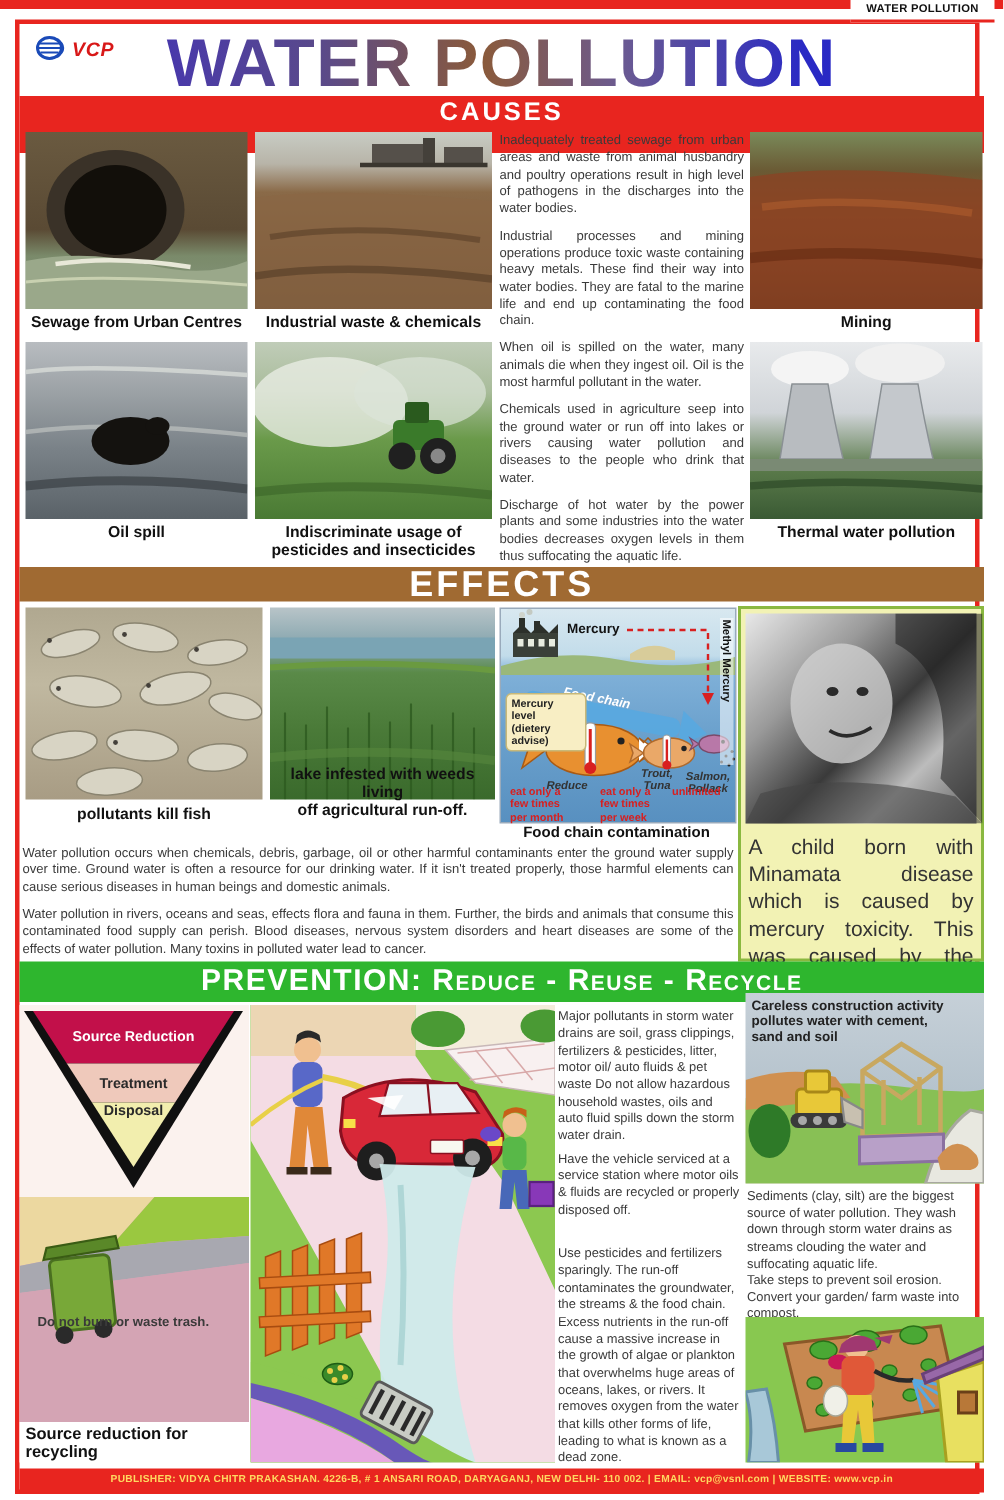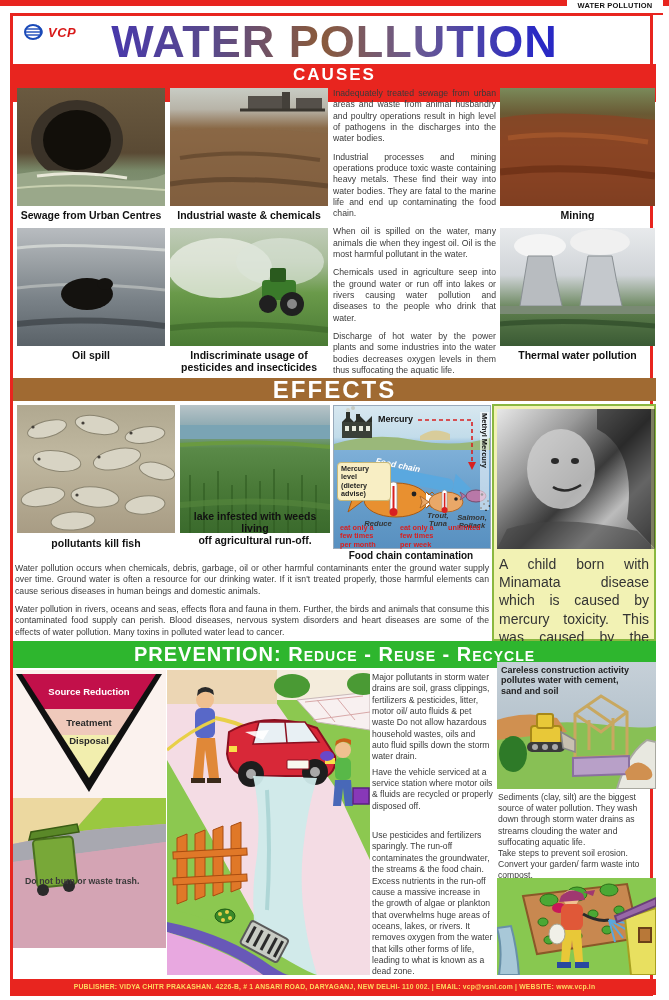--- a/index.html
+++ b/index.html
@@ -330,20 +330,23 @@
       <polygon points="90,0 153,0 153,26 96,30 60,34" fill="#9ac840"></polygon>
       <polygon points="0,46 60,34 96,30 153,26 153,44 0,64" fill="#a8a8b0"></polygon>
       <polygon points="0,64 153,44 153,150 0,150" fill="#d4a4b4"></polygon>
       <rect x="22" y="40" width="40" height="48" rx="4" fill="#78a838" stroke="#4a7020" stroke-width="2" transform="rotate(-6 42 64)"></rect>
       <path d="M16 42 L66 34 L64 26 L18 34 Z" fill="#5a8828" stroke="#3a5c14" stroke-width="1.5"></path>
       <circle cx="30" cy="92" r="6" fill="#2a2a2a"></circle>
         <circle cx="56" cy="88" r="6" fill="#2a2a2a"></circle>
     </svg>
     <div class="abs" style="left:12px;top:78px;width:130px;font-size:8.8px;font-weight:bold;color:#3a3a3a;">Do not burn or waste trash.</div>
   </div>
+  <div class="abs" style="left:13px;top:948px;width:153px;height:27px;background:#fff;display:flex;align-items:center;">
+    <span style="font-size:11px;font-weight:bold;color:#111;padding-left:4px;">Source reduction for recycling</span>
+  </div>
 
   <div class="abs" style="left:167px;top:670px;width:203px;height:305px;overflow:hidden;background:#8cc850;">
     <svg width="203" height="305" viewBox="0 0 203 305">
 
       <rect x="0" y="0" width="110" height="34" fill="#ecd6b4"></rect>
       <rect x="110" y="0" width="93" height="30" fill="#f4ecdc"></rect>
       <polygon points="130,30 203,22 203,60 150,52" fill="#f8f0f0" stroke="#c8b8b8"></polygon>
       <g stroke="#d8a8a8" stroke-width="1">
           <line x1="138" y1="32" x2="196" y2="26"></line>
           <line x1="146" y1="50" x2="203" y2="42"></line>

